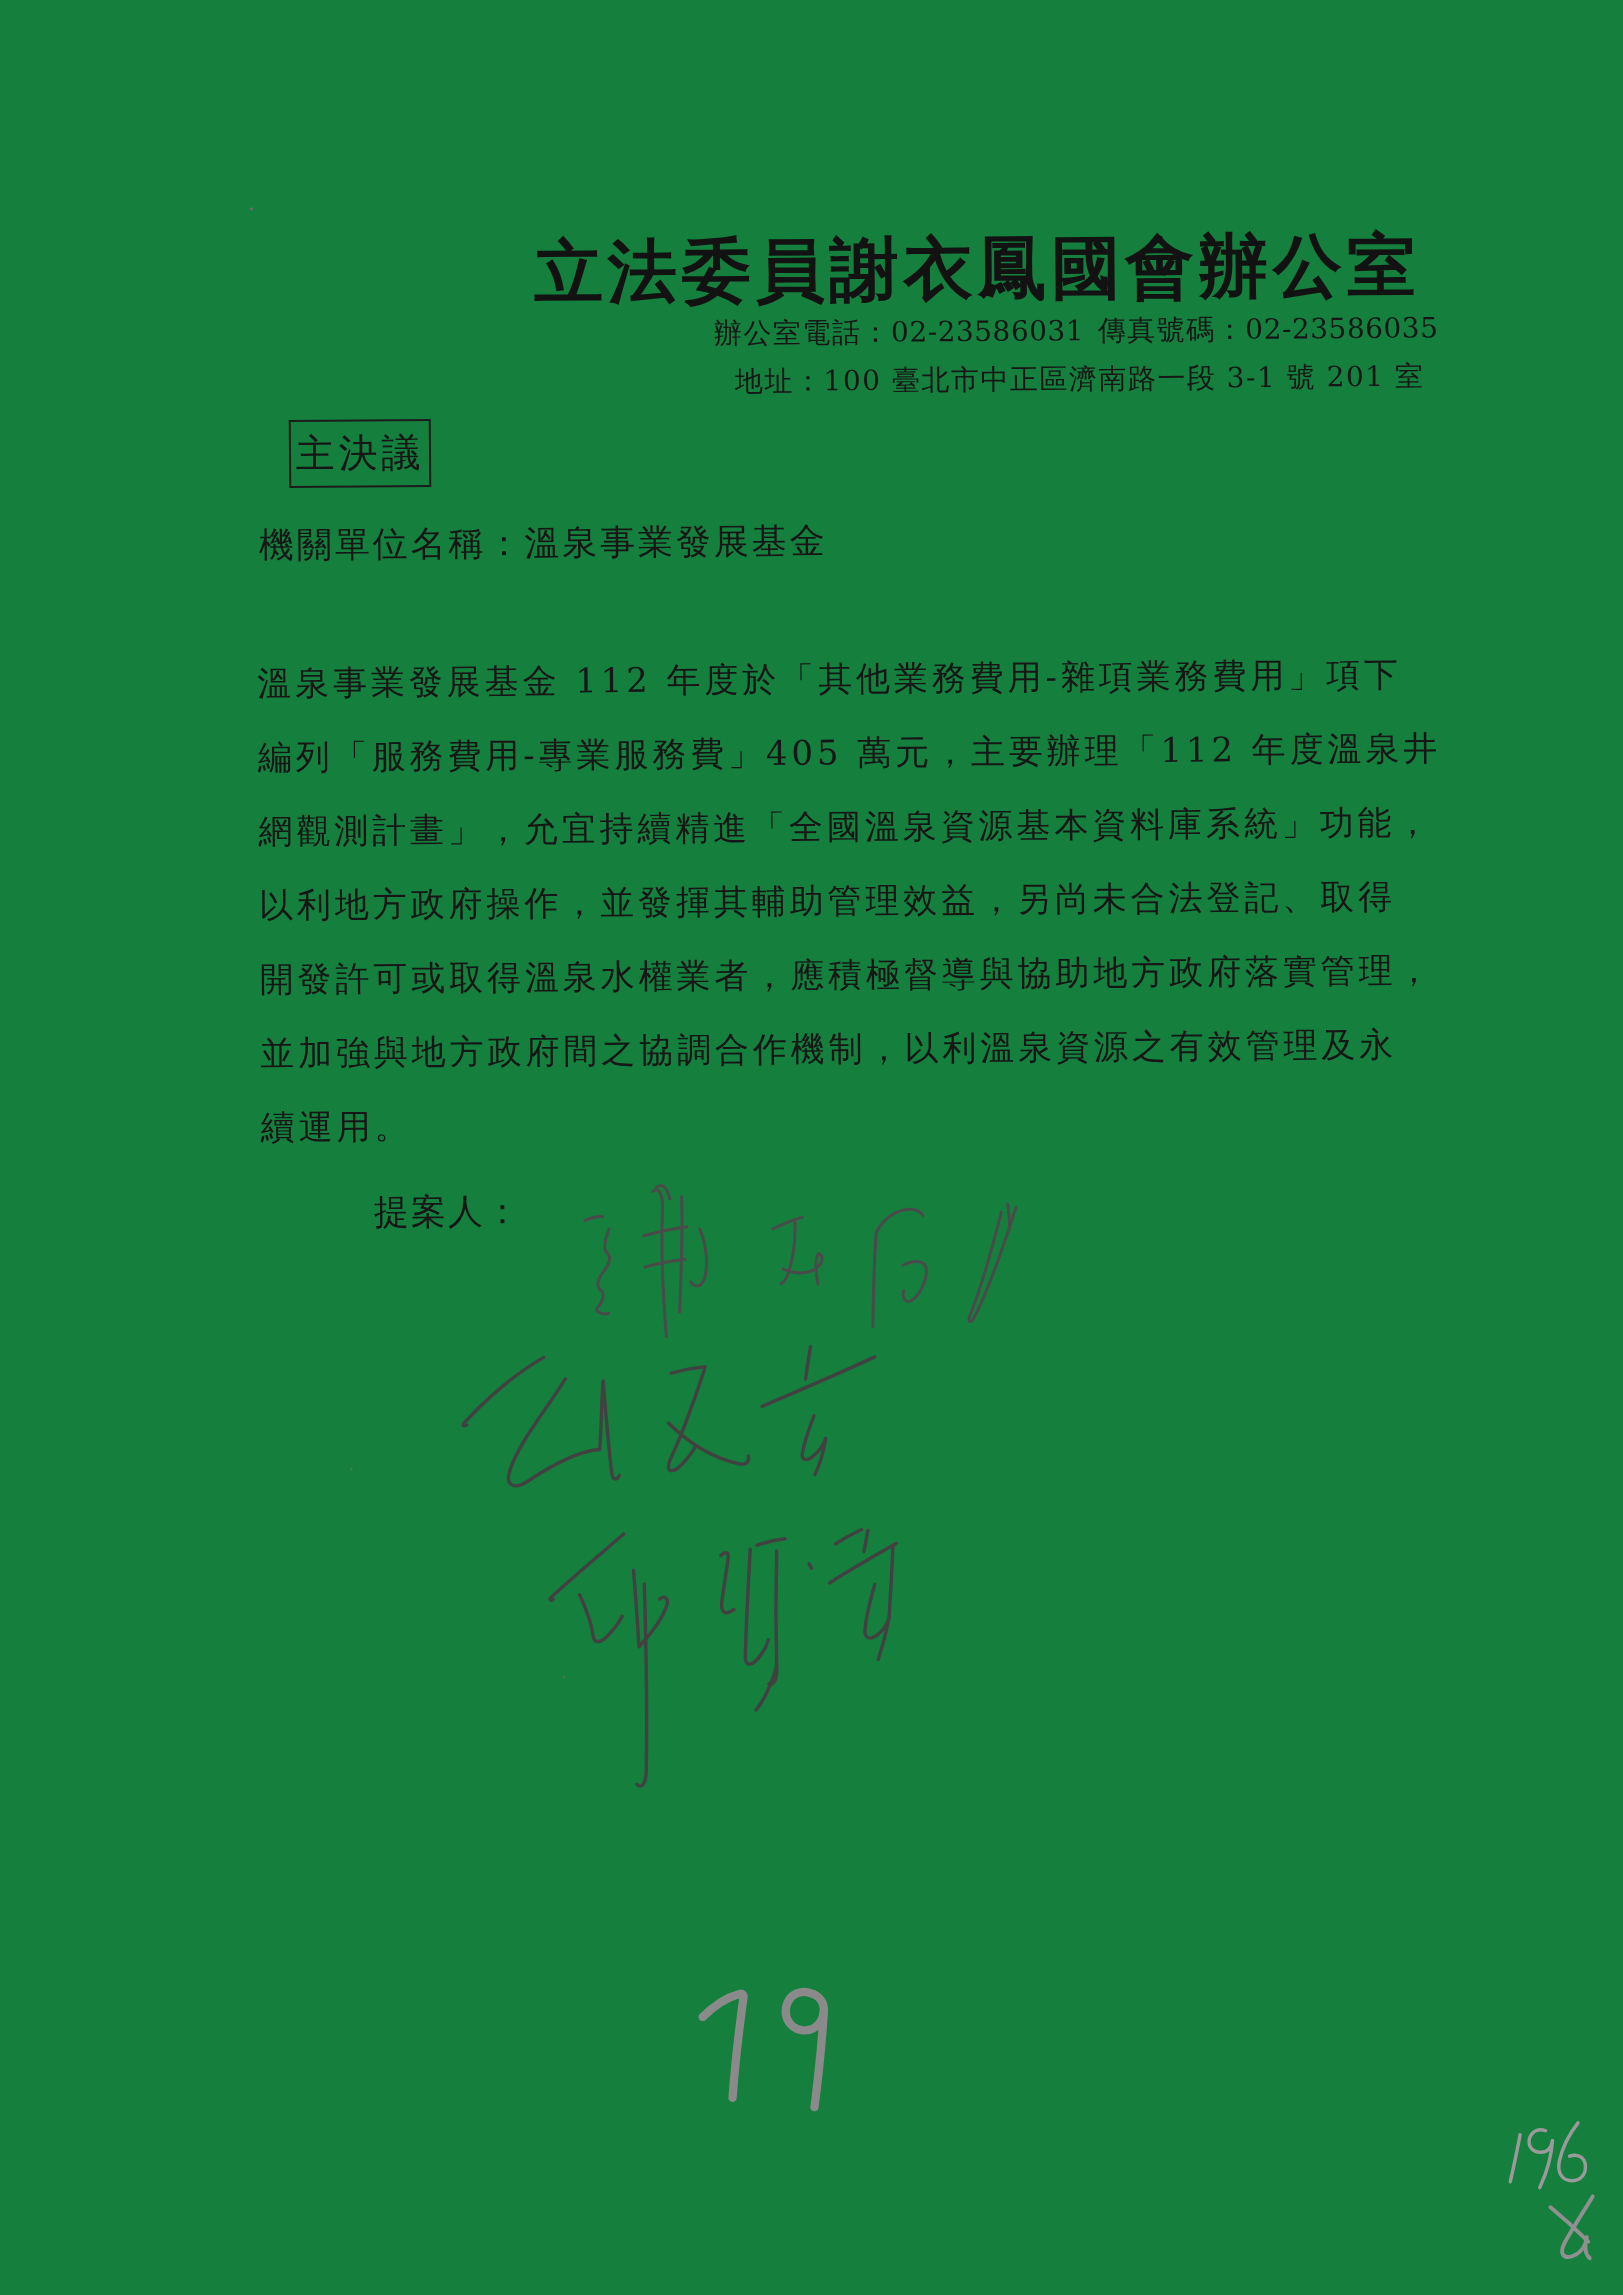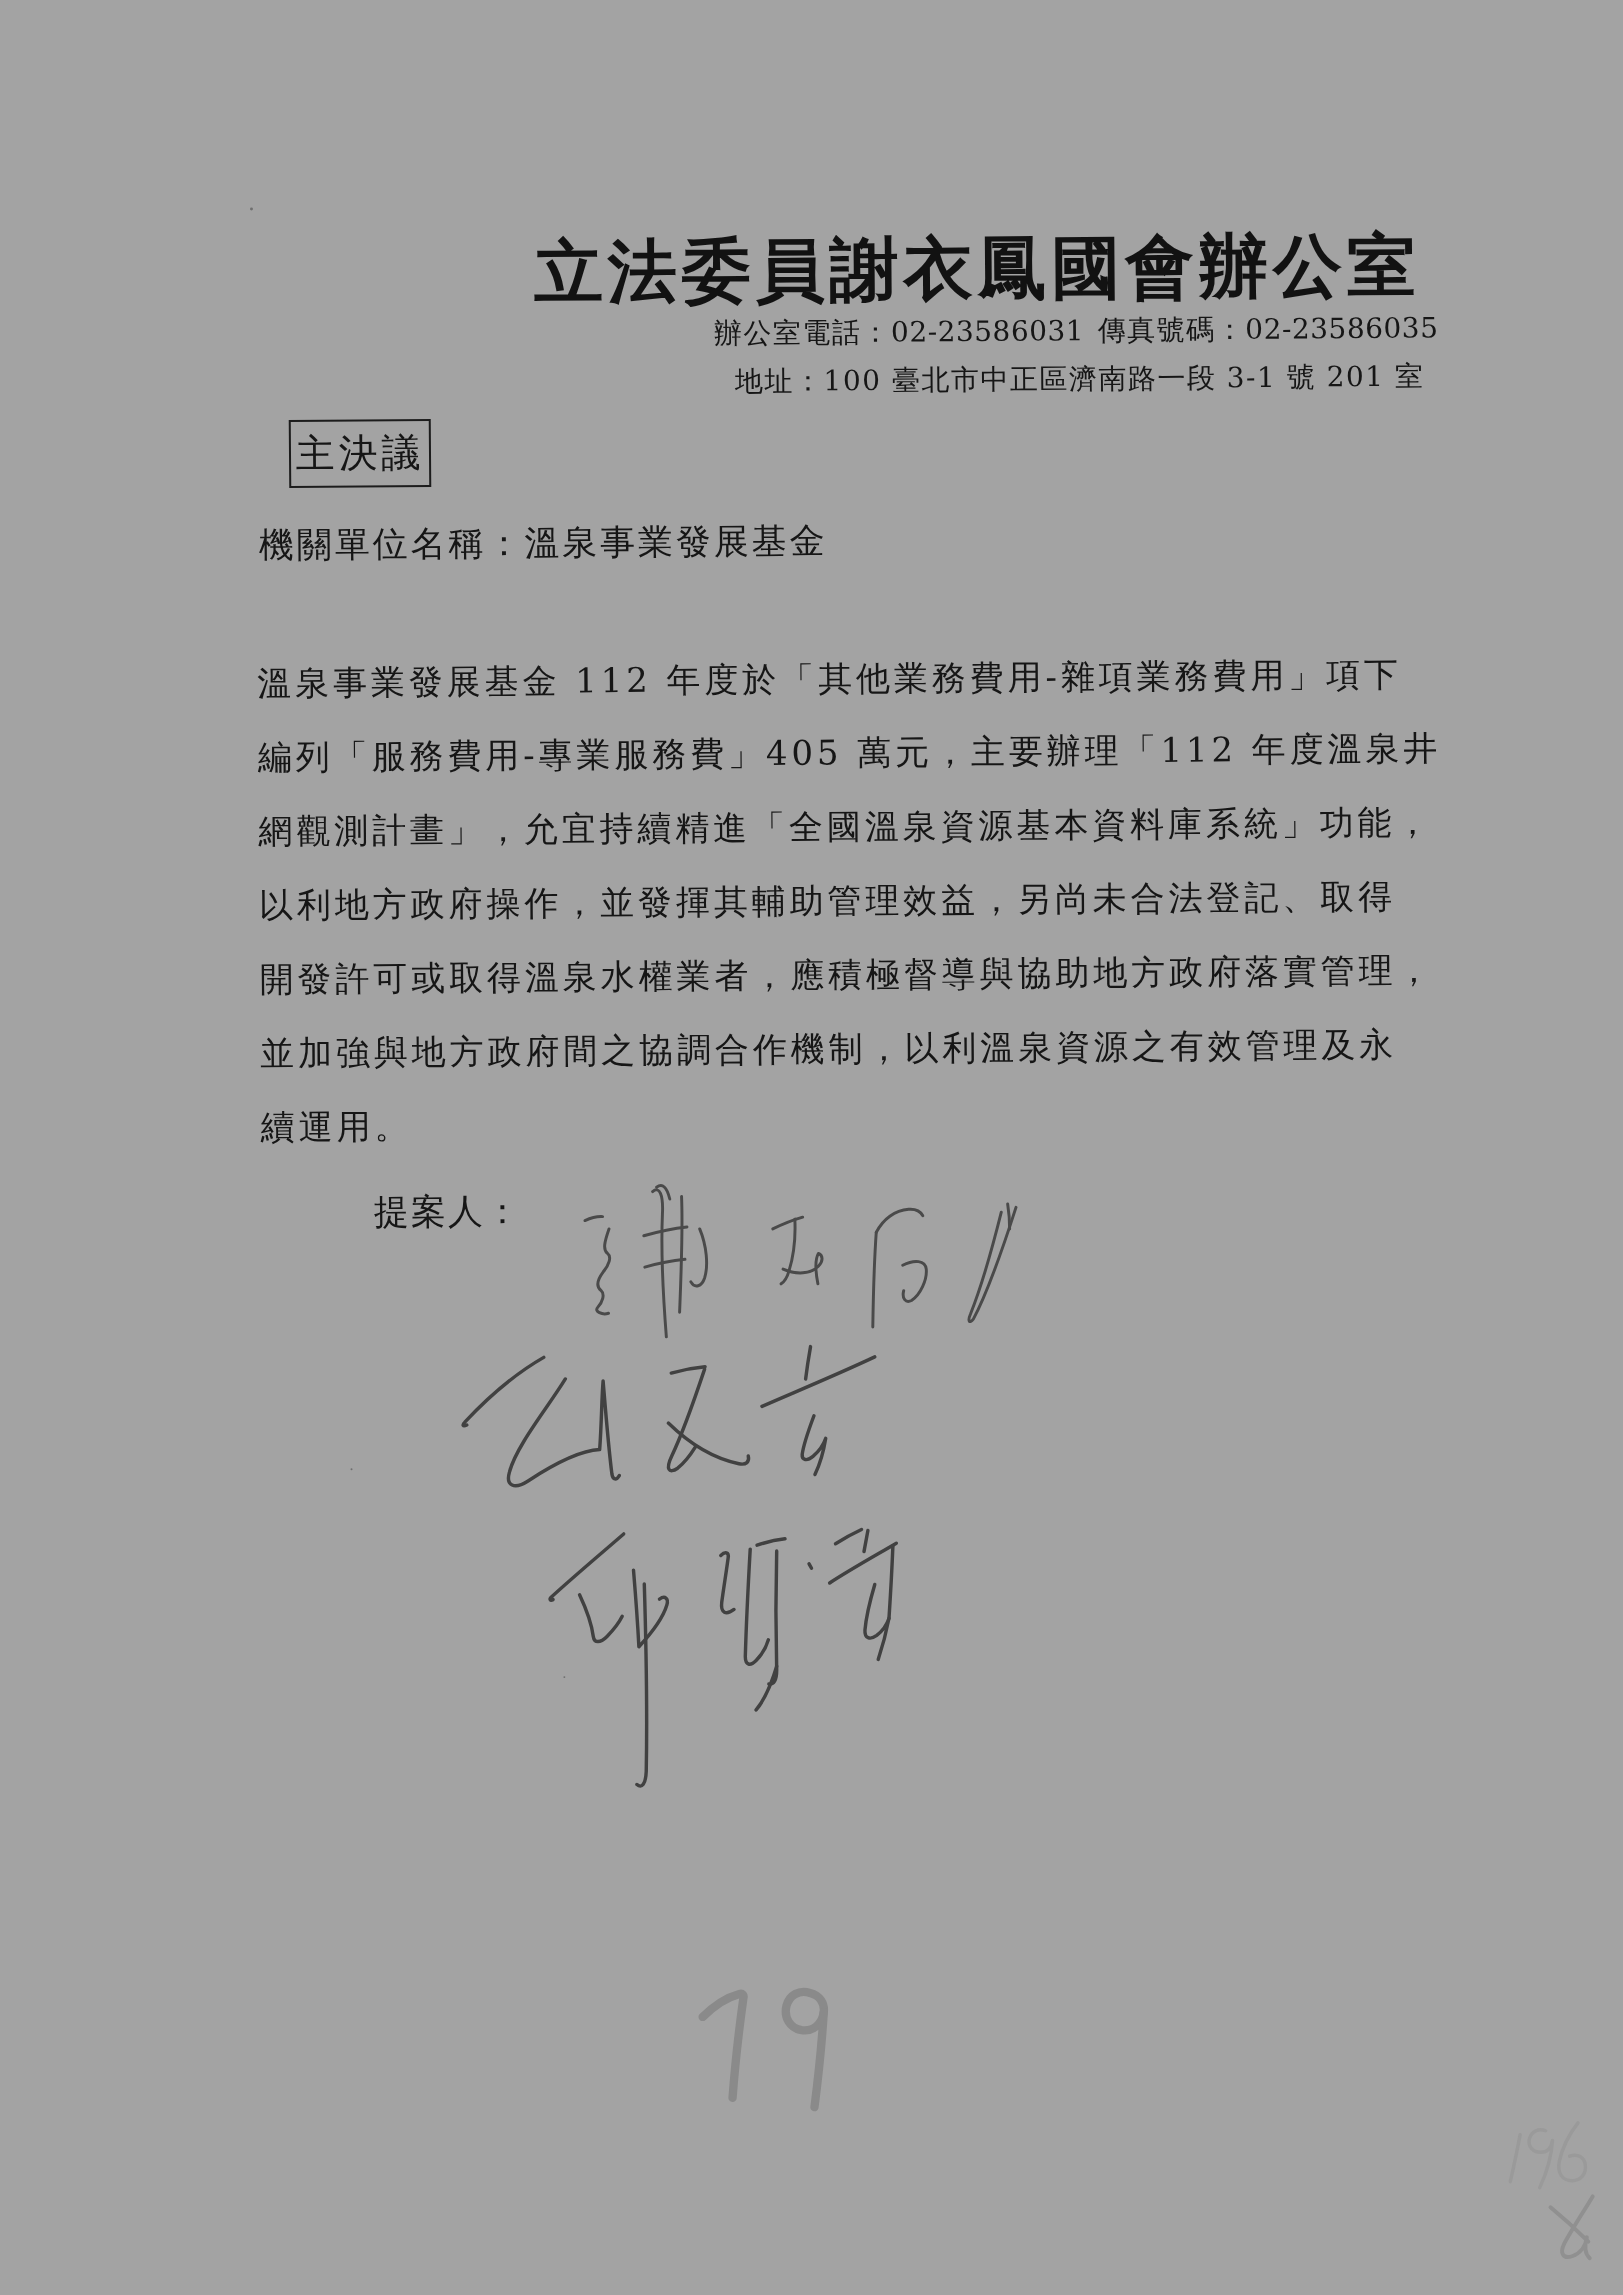--- a/index.html
+++ b/index.html
@@ -1,21 +1,21 @@
 <!DOCTYPE html>
 <html style="font-size:7.8px"><head>
 <meta charset="utf-8">
 <style>
   html,body{margin:0;padding:0;}
   body{
     width:1624px;height:2295px;background:#e8e8e8;
     font-family:"DejaVu Serif","Liberation Serif",serif;
   }
   .page{
-    position:relative;width:1624px;height:2295px;background:#a3a3a3;
+    position:relative;width:1624px;height:2295px;background:#15803d;
     overflow:hidden;color:#161616;
   }
   .abs{position:absolute;white-space:nowrap;}
   .tilt{transform:rotate(-0.45deg);transform-origin:0 50%;}
   .title{
     left:534px;top:227px;font-size:69px;font-weight:bold;
     letter-spacing:4.9px;color:#121212;
   }
   .contact-line{left:714px;top:315px;font-size:28px;letter-spacing:1.5px;}
   .contact-line .num{letter-spacing:0.5px;}

